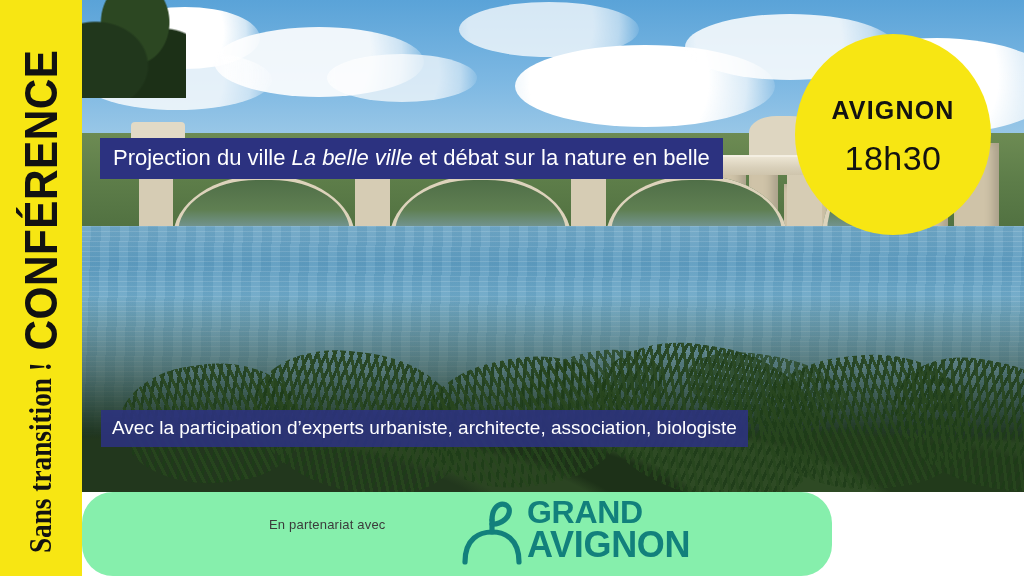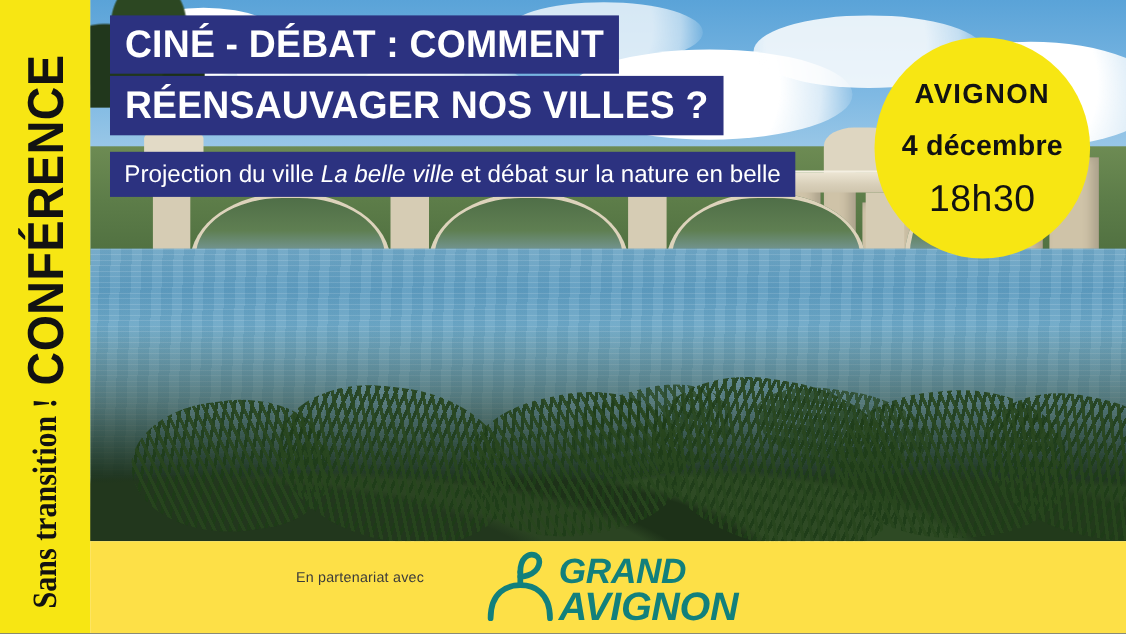--- a/index.html
+++ b/index.html
@@ -253,31 +253,31 @@
   }
   .band-venue{
     position:absolute;left:101px;top:450px;
     background:rgba(44,50,128,0.86);
     color:#ffffff;font-size:17px;line-height:1.15;
     padding:6px 10px 7px 10px;white-space:nowrap;
   }
 
   
   .footer{
-    position:absolute;left:82px;top:492px;width:942px;height:84px;
-    background:#fde047;
-    display:flex;align-items:center;
+    position:absolute;left:82px;top:492px;width:750px;height:84px;
+    background:#86efac;
+    display:flex;align-items:center;border-radius:31px;
   }
   .partner-label{
     position:absolute;left:187px;top:25px;
     font-size:13px;color:#3b3b3b;letter-spacing:.2px;
   }
   .logo{
-    position:absolute;left:360px;top:6px;
-    display:flex;align-items:flex-end;gap:4px;font-style:italic;
+    position:absolute;left:379px;top:6px;
+    display:flex;align-items:flex-start;gap:4px;
   }
   .logo-mark{width:62px;height:70px;flex:0 0 auto;}
   .logo-text{
     display:flex;flex-direction:column;justify-content:center;
     color:#12807c;font-weight:bold;line-height:0.93;
     letter-spacing:-0.3px;
   }
   .logo-text .l1{font-size:32px;}
   .logo-text .l2{font-size:36px;}
 </style>
@@ -333,33 +333,29 @@
       <div class="frond f2"></div>
       <div class="frond f3"></div>
       <div class="frond f4"></div>
       <div class="frond f5"></div>
       <div class="frond f6"></div>
     </div>
 
     <div class="treetop"></div>
   </div>
 
-  <div class="title-wrap">
-    <div class="tline l1">CINÉ - DÉBAT : COMMENT</div>
-    <div class="tline l2">RÉENSAUVAGER  NOS VILLES ?</div>
-  </div>
 
   <div class="subtitle"><span>Projection du ville </span><i>La belle ville</i><span> et débat sur la nature en belle</span></div>
 
   <div class="circle">
     <div class="city">AVIGNON</div>
-    <div class="date">4 décembre</div>
     <div class="time">18h30</div>
   </div>
 
+  <div class="band-experts">Avec la participation d’experts urbaniste, architecte, association, biologiste</div>
 
   <div class="sidebar">
     <div class="side-rot" style="justify-content: flex-end;">
       <span class="conf" style="padding-right: 22px;">CONFÉRENCE</span>
     </div>
     <div class="side-rot" style="transform: rotate(-90deg) translate(-576px, 0px); justify-content: flex-start;">
       <span class="sans" style="padding-left: 26px;">Sans transition !</span>
     </div>
   </div>
 

